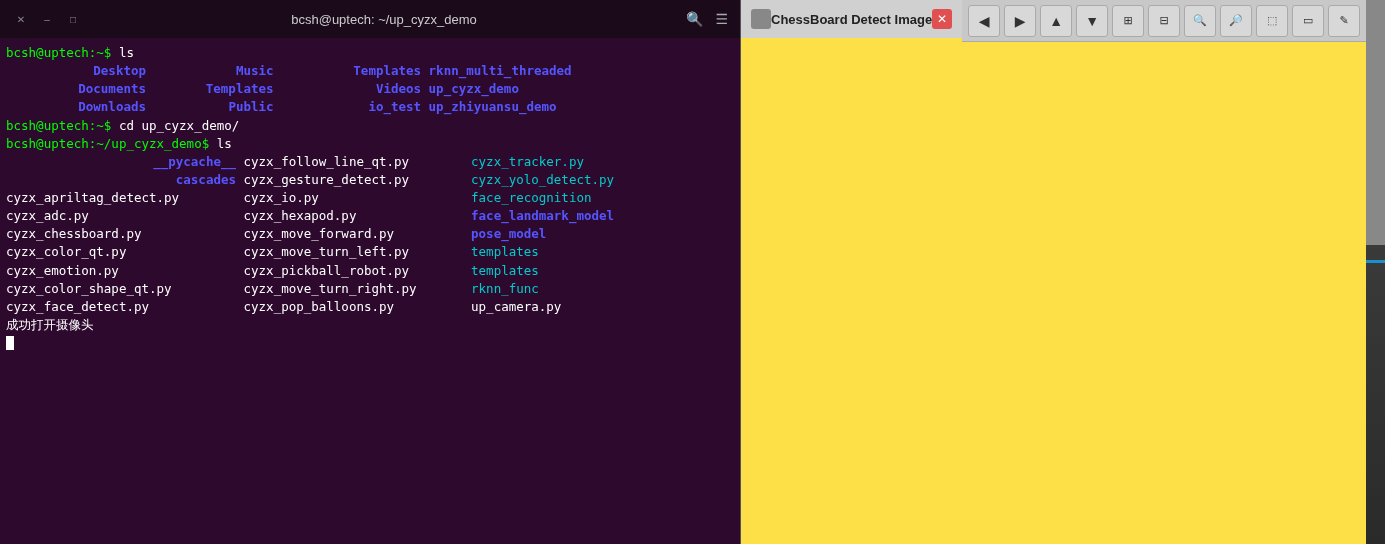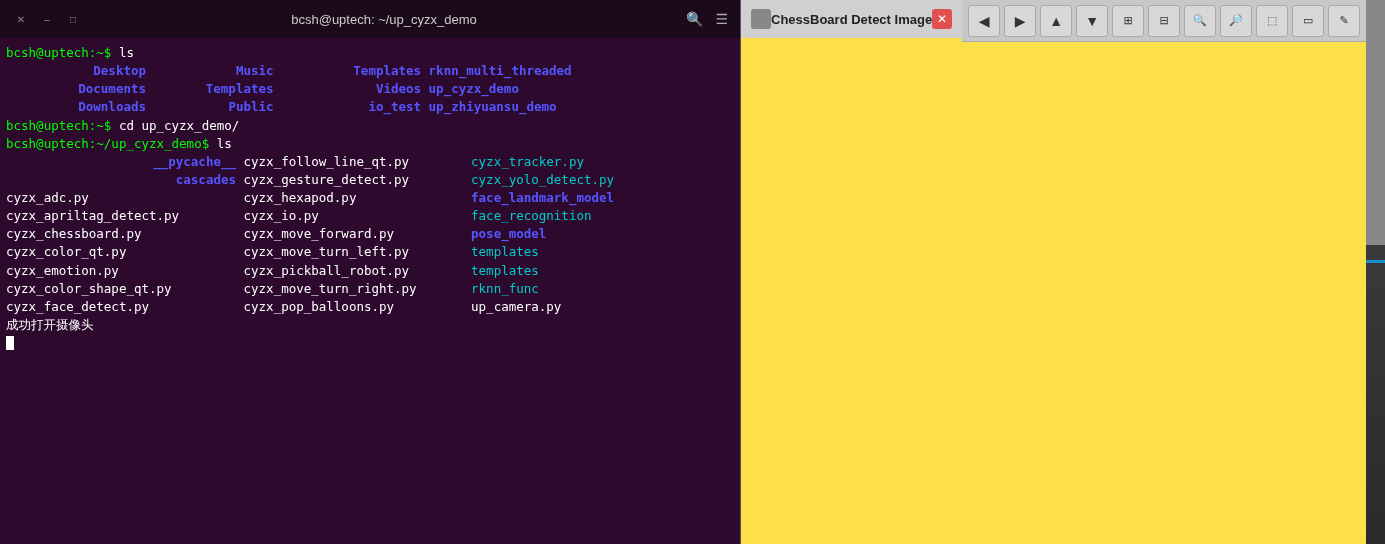--- a/index.html
+++ b/index.html
@@ -283,28 +283,28 @@
       <span class="dir-blue" style="display:inline-block;width:230px">__pycache__</span>
       <span class="file-white" style="display:inline-block;width:220px">cyzx_follow_line_qt.py</span>
       <span class="file-cyan">cyzx_tracker.py</span>
     </div>
     <div>
       <span class="dir-blue" style="display:inline-block;width:230px">cascades</span>
       <span class="file-white" style="display:inline-block;width:220px">cyzx_gesture_detect.py</span>
       <span class="file-cyan">cyzx_yolo_detect.py</span>
     </div>
     <div>
+      <span class="file-white" style="display:inline-block;width:230px">cyzx_apriltag_detect.py</span>
+      <span class="file-white" style="display:inline-block;width:220px">cyzx_io.py</span>
+      <span class="file-cyan">face_recognition</span>
+    </div>
+    <div>
       <span class="file-white" style="display:inline-block;width:230px">cyzx_adc.py</span>
       <span class="file-white" style="display:inline-block;width:220px">cyzx_hexapod.py</span>
       <span class="dir-blue">face_landmark_model</span>
-    </div>
-    <div>
-      <span class="file-white" style="display:inline-block;width:230px">cyzx_apriltag_detect.py</span>
-      <span class="file-white" style="display:inline-block;width:220px">cyzx_io.py</span>
-      <span class="file-cyan">face_recognition</span>
     </div>
     <div>
       <span class="file-white" style="display:inline-block;width:230px">cyzx_chessboard.py</span>
       <span class="file-white" style="display:inline-block;width:220px">cyzx_move_forward.py</span>
       <span class="dir-blue">pose_model</span>
     </div>
     <div>
       <span class="file-white" style="display:inline-block;width:230px">cyzx_color_qt.py</span>
       <span class="file-white" style="display:inline-block;width:220px">cyzx_move_turn_left.py</span>
       <span class="file-cyan">templates</span>

